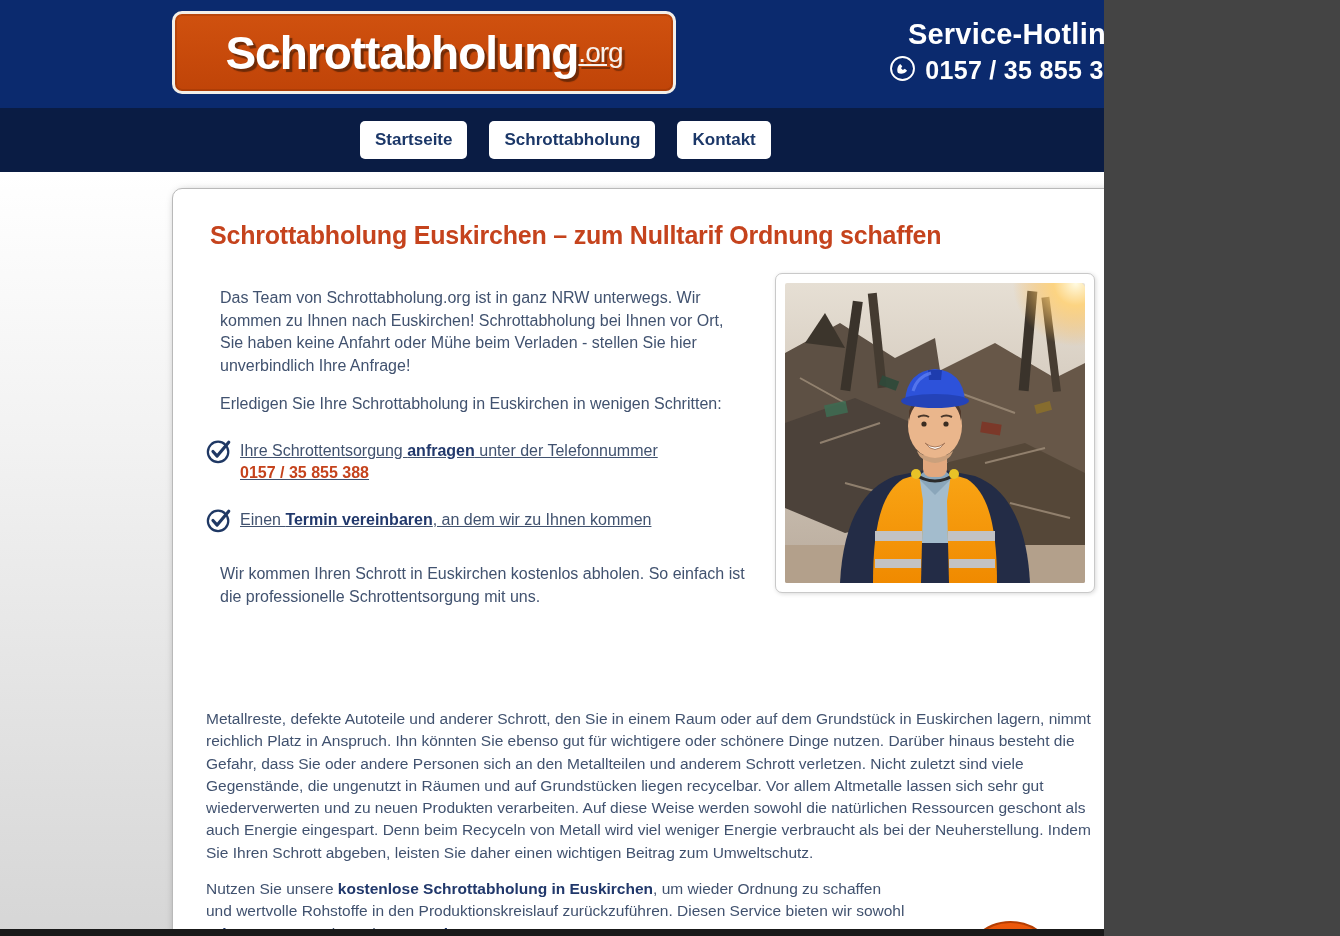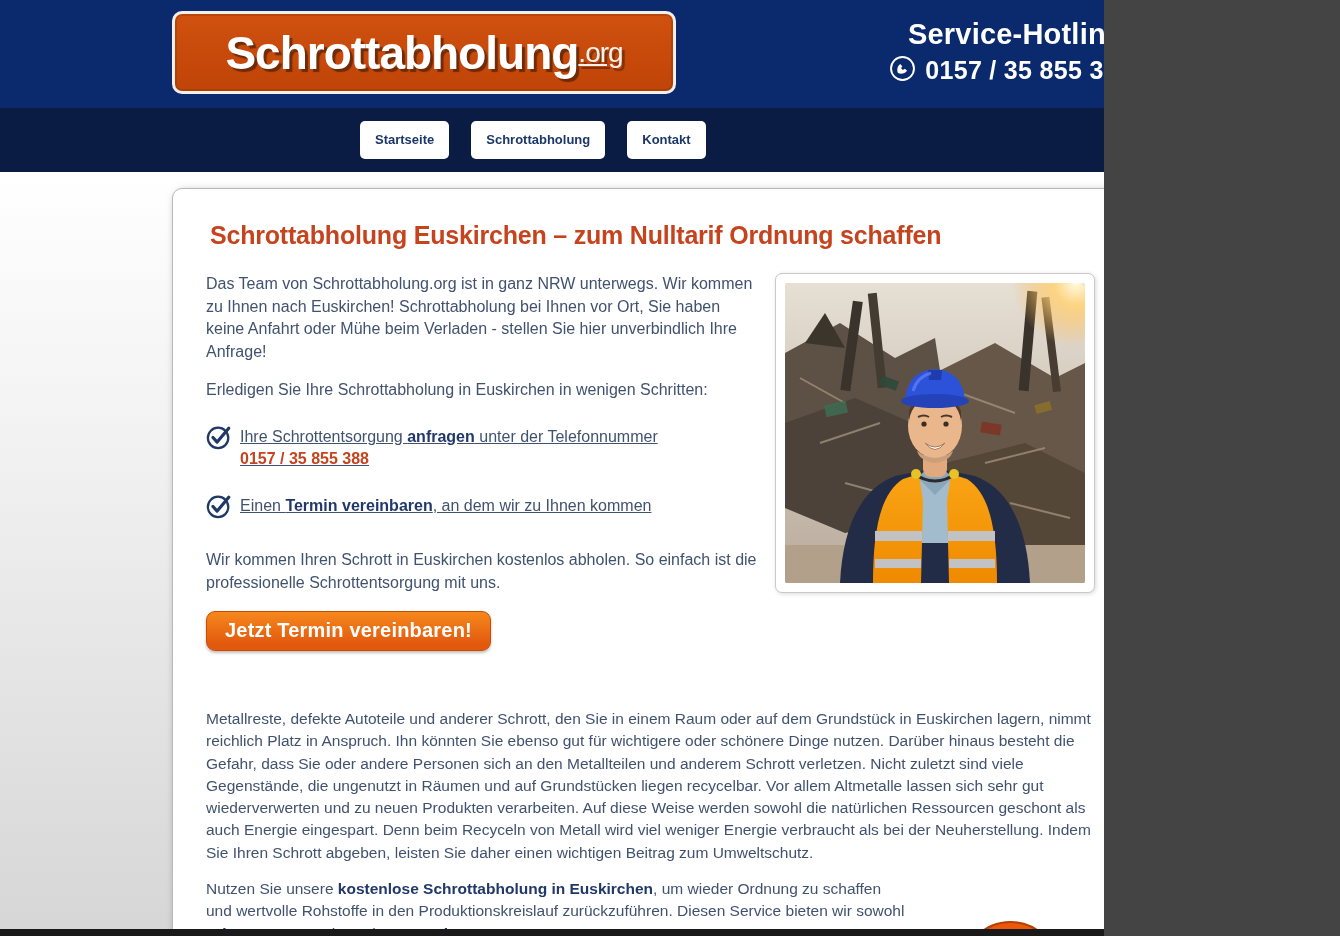--- a/index.html
+++ b/index.html
@@ -22,31 +22,31 @@
   .logo-suffix{font-size:28px;font-weight:400;color:#f7f2ec;letter-spacing:-1px;
     text-shadow:3px 3px 1px rgba(40,18,6,.45);text-decoration:underline;}
   .hotline{position:absolute;right:208px;top:18px;text-align:right;color:#fff;}
   .hotline-label{font-size:29px;font-weight:600;letter-spacing:.2px;}
   .hotline-row{display:flex;align-items:center;justify-content:flex-end;gap:9px;margin-top:4px;cursor:pointer;}
   .hotline-number{font-size:25px;font-weight:700;letter-spacing:.3px;}
   
   .navbar{position:absolute;left:0;top:108px;width:1340px;height:64px;background:#0a1c44;
     display:flex;align-items:center;gap:22px;padding-left:360px;}
   .nav-btn{height:38px;background:#ffffff;border:none;border-radius:5px;padding:0 15px;
-    font-family:inherit;font-size:13px;font-weight:700;color:#1b3768;cursor:pointer;line-height:38px;}
+    font-family:inherit;font-size:17px;font-weight:700;color:#1b3768;cursor:pointer;line-height:38px;}
   
   .main-bg{position:absolute;left:0;top:172px;width:1340px;height:764px;
     background:linear-gradient(180deg,#ffffff 0%,#f2f2f2 35%,#d6d6d6 100%);}
   .card{position:absolute;left:172px;top:188px;width:961px;height:760px;background:#ffffff;
     border:1px solid #b9b9b9;border-radius:10px;box-shadow:3px 3px 8px rgba(0,0,0,.35);}
   .title{position:absolute;left:33px;top:28px;width:910px;
     font-size:25px;font-weight:700;color:#c5431d;letter-spacing:-.2px;}
   .left-col{position:absolute;left:33px;top:84px;width:556px;
     font-size:16px;line-height:22.5px;color:#41526f;}
-  .left-col p{margin:0;}
+  .left-col p{margin:14px;}
   .intro-p{margin-bottom:16px !important;}
   .steps-intro{margin-bottom:24px !important;}
   .checklist{list-style:none;margin:0;padding:0;}
   .checklist li{display:flex;gap:8px;align-items:flex-start;margin-bottom:24px;text-decoration:underline;}
   .check-ic{flex:0 0 26px;margin-top:-2px;}
   .after-list{margin-top:3px !important;margin-bottom:17px !important;}
   .b{font-weight:700;color:#21386b;}
   .cta-btn{display:inline-block;background:linear-gradient(180deg,#f6881c 0%,#e2590e 85%);
     border:1px solid #c84c06;border-radius:9px;color:#ffffff;font-family:inherit;
     font-size:20px;font-weight:700;padding:7px 18px 8px 18px;cursor:pointer;
@@ -116,21 +116,20 @@
           <span class="check-ic">
             <svg width="26" height="26" viewBox="0 0 28 28">
               <circle cx="13" cy="15" r="11" fill="none" stroke="#1f3864" stroke-width="2.4"></circle>
               <path d="M7.5,14.5 L12,19.5 L24.5,4.5" fill="none" stroke="#1f3864" stroke-width="3.4" stroke-linecap="round" stroke-linejoin="round"></path>
             </svg>
           </span>
           <span><span>Einen </span><span class="b">Termin vereinbaren</span><span>, an dem wir zu Ihnen kommen</span></span>
         </li>
       </ul>
       <p class="after-list">Wir kommen Ihren Schrott in Euskirchen kostenlos abholen. So einfach ist die professionelle Schrottentsorgung mit uns.</p>
-      <button class="cta-btn">Jetzt Termin vereinbaren!</button>
     </div>
 
     <div class="hero-frame">
       <svg width="300" height="300" viewBox="0 0 300 300">
         <defs>
           <linearGradient id="sky" x1="0" y1="0" x2="0" y2="1">
             <stop offset="0" stop-color="#e6dfd4"></stop>
               <stop offset="1" stop-color="#b9ab9c"></stop>
           </linearGradient>
           <radialGradient id="sun" cx="0.82" cy="0.16" r="0.45">

